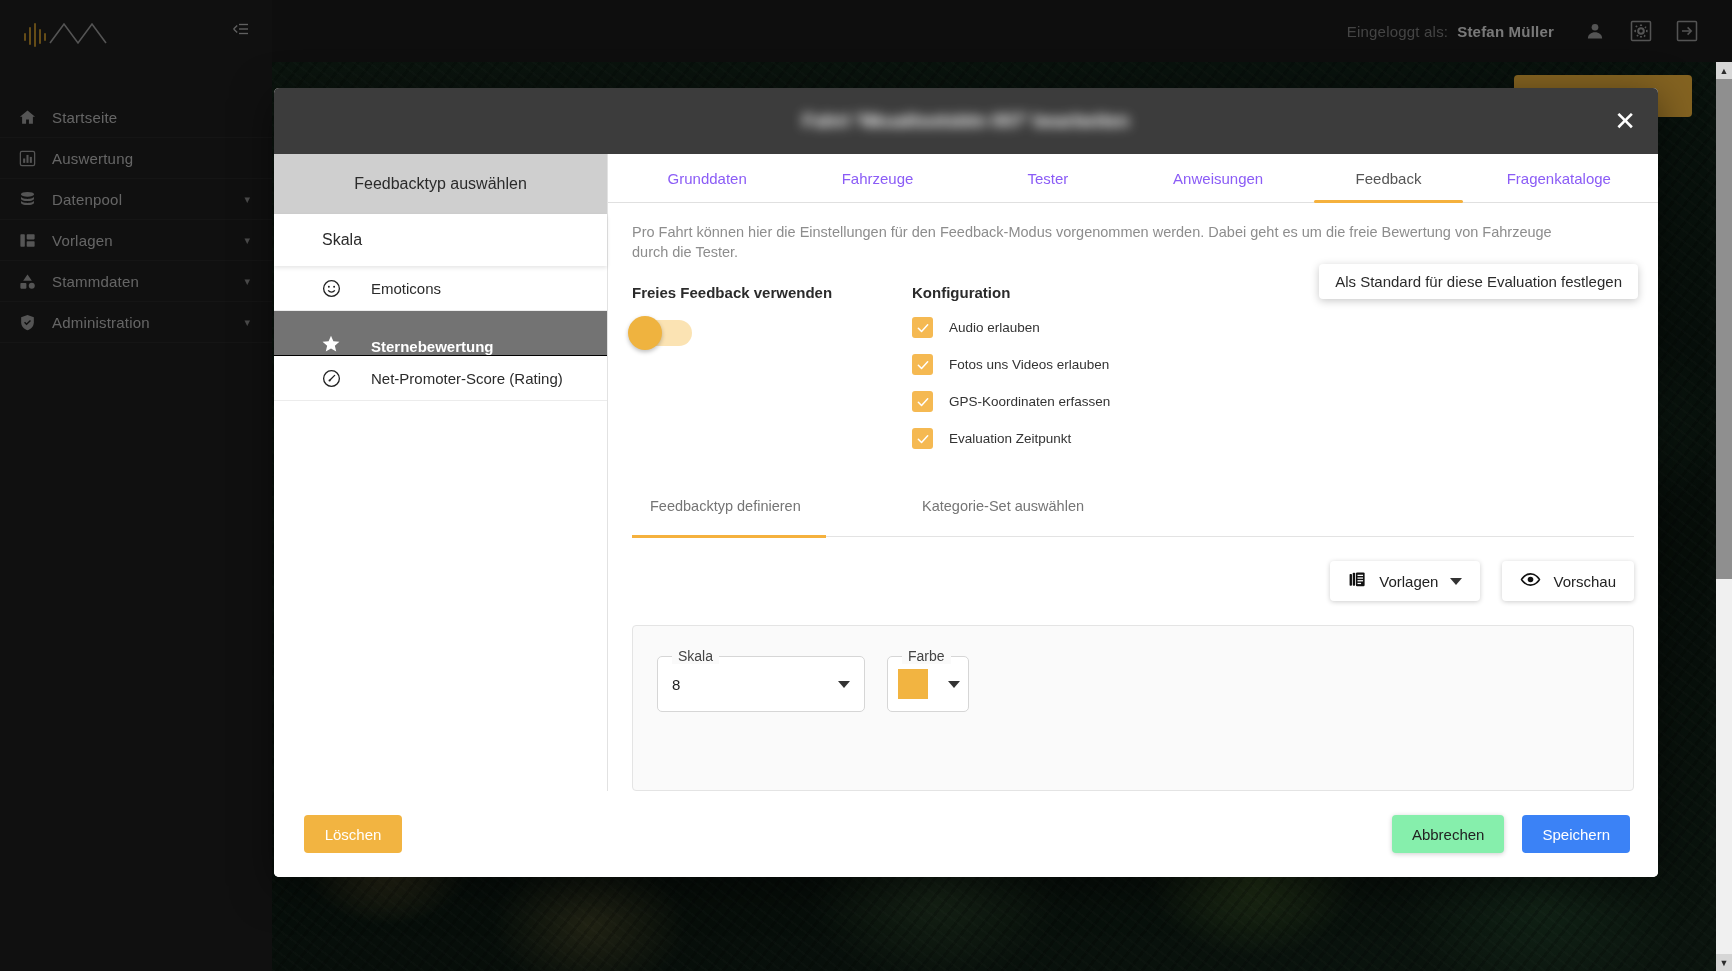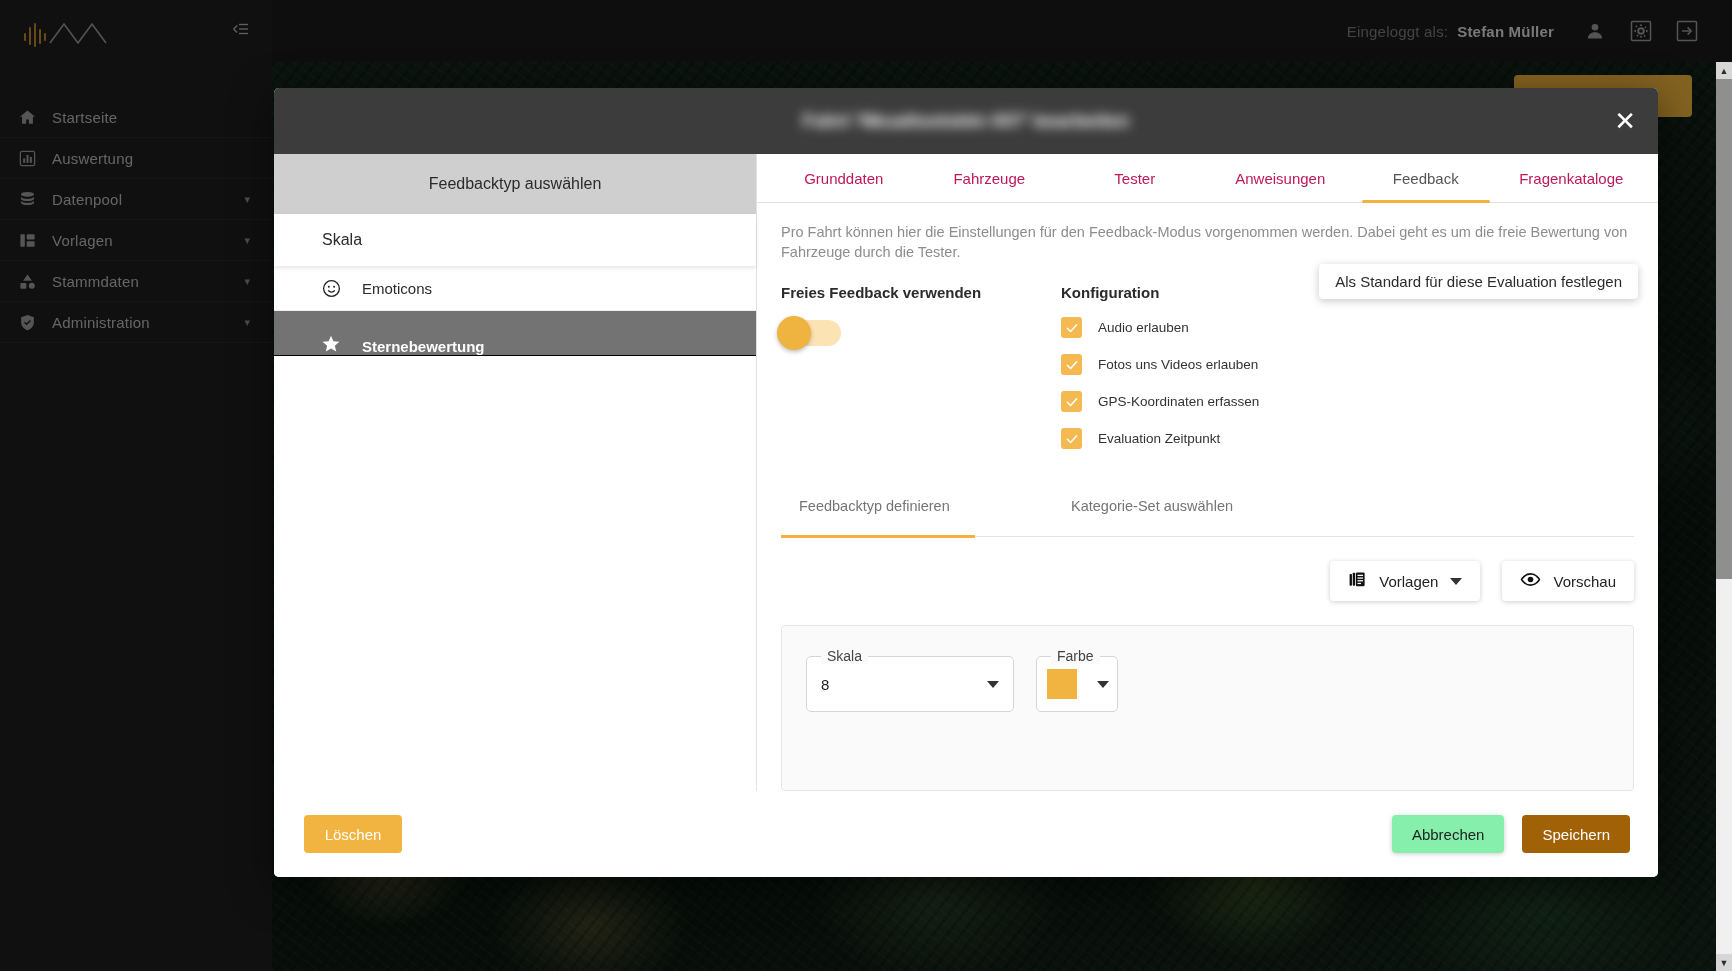--- a/index.html
+++ b/index.html
@@ -100,51 +100,51 @@
   }
   #modal-close {
     position: absolute; right: 22px; top: 50%; transform: translateY(-50%);
     color: #fff; font-size: 26px; line-height: 1; cursor: pointer;
     font-weight: 300;
   }
   #modal-body { flex: 1; display: flex; min-height: 0; }
 
   
   #left-panel {
-    width: 483px; border-right: 1px solid #e2e2e2; background: #fff;
+    width: 334px; border-right: 1px solid #e2e2e2; background: #fff;
     display: flex; flex-direction: column;
   }
   #left-head {
     height: 60px; background: #cfcfcf; display: flex; align-items: center;
     justify-content: center; color: #2b2b2b; font-size: 16px;
   }
   .fb-group-title {
     height: 52px; display: flex; align-items: center; padding-left: 48px;
     font-size: 16px; color: #2b2b2b;
     box-shadow: 0 2px 4px rgba(0,0,0,.10);
     position: relative; z-index: 2; background:#fff;
   }
   .fb-item {
-    height: 45px; display: flex; align-items: center; gap: 20px;
+    height: 45px; display: flex; align-items: center; gap: 29px;
     padding-left: 46px; font-size: 15px; color: #2b2b2b; cursor: pointer;
     border-bottom: 1px solid #ececec;
   }
   .fb-item .fb-ico { width: 22px; height: 22px; display:flex; align-items:center; justify-content:center; }
   .fb-item.selected { background: #737373; color: #fff; font-weight: 700; border-bottom-color:#000;align-items:flex-end; }
 
   
   #right-panel { flex: 1; display: flex; flex-direction: column; padding: 0; min-width:0; }
 
   #tabs {
     display: flex; align-items: flex-end; height: 56px;
     border-bottom: 1px solid #e0e0e0; padding: 0 14px;
   }
   .tab {
     position: relative; height: 100%; display: flex; align-items: center;
-    justify-content: center; color: #be185d; font-size: 15px; cursor: pointer;
+    justify-content: center; color: #8b5cf6; font-size: 15px; cursor: pointer;
     padding: 0 6px; flex: 1; text-align: center;
   }
   .tab.active { color: #555; }
   .tab.active::after {
     content: ""; position: absolute; left: 6%; right: 6%; bottom: -1px;
     height: 3px; background: #f5b13d; border-radius: 2px;
   }
 
   #intro {
     color: #8d8d8d; font-size: 14.5px; line-height: 1.38;
@@ -225,21 +225,21 @@
     height: 86px; display: flex; align-items: center;
     padding: 0 28px 0 30px; justify-content: space-between; background:#fff;
   }
   .btn {
     height: 38px; border-radius: 4px; display: flex; align-items: center;
     justify-content: center; font-size: 15px; cursor: pointer; padding: 0 20px;
   }
   #btn-loeschen { background: #f2b441; color: #fff; min-width: 98px; }
   #footer-right { display: flex; align-items: center; gap: 18px; }
   #btn-abbrechen { background: #86efac; color: #222; box-shadow: 0 1px 5px rgba(0,0,0,.20); min-width: 100px; }
-  #btn-speichern { background: #a16207; color: #fff; min-width: 96px; }
+  #btn-speichern { background: #3b82f6; color: #fff; min-width: 96px; }
 
   
   #scrollbar {
     position: absolute; right: 0; top: 62px; width: 16px; height: 909px;
     background: #f0f0f0; z-index: 40;
   }
   .sb-arrow {
     height: 17px; background: #d6d6d6; display: flex;
     align-items: center; justify-content: center; color: #2b2b2b; font-size: 9px;
     cursor: pointer;
@@ -412,20 +412,30 @@
 
         <div class="fb-item selected">
           <span class="fb-ico">
             <svg width="22" height="22" viewBox="0 0 24 24" fill="#fff">
               <polygon points="12,3 14.6,9.1 21.2,9.6 16.2,13.9 17.7,20.3 12,16.9 6.3,20.3 7.8,13.9 2.8,9.6 9.4,9.1"></polygon>
             </svg>
           </span>
           <span>Sternebewertung</span>
         </div>
 
+        <div class="fb-item">
+          <span class="fb-ico">
+            <svg width="21" height="21" viewBox="0 0 24 24" fill="none" stroke="#222" stroke-width="1.5">
+              <circle cx="12" cy="12" r="9"></circle>
+              <path d="M15.6 8.4 10.3 13.7" stroke-linecap="round"></path>
+              <circle cx="9.8" cy="14.2" r="1.2" fill="#222" stroke="none"></circle>
+            </svg>
+          </span>
+          <span>Net-Promoter-Score (Rating)</span>
+        </div>
       </div>
 
       <div id="right-panel">
 
         <div id="tabs">
           <div class="tab">Grunddaten</div>
           <div class="tab">Fahrzeuge</div>
           <div class="tab">Tester</div>
           <div class="tab">Anweisungen</div>
           <div class="tab active">Feedback</div>

